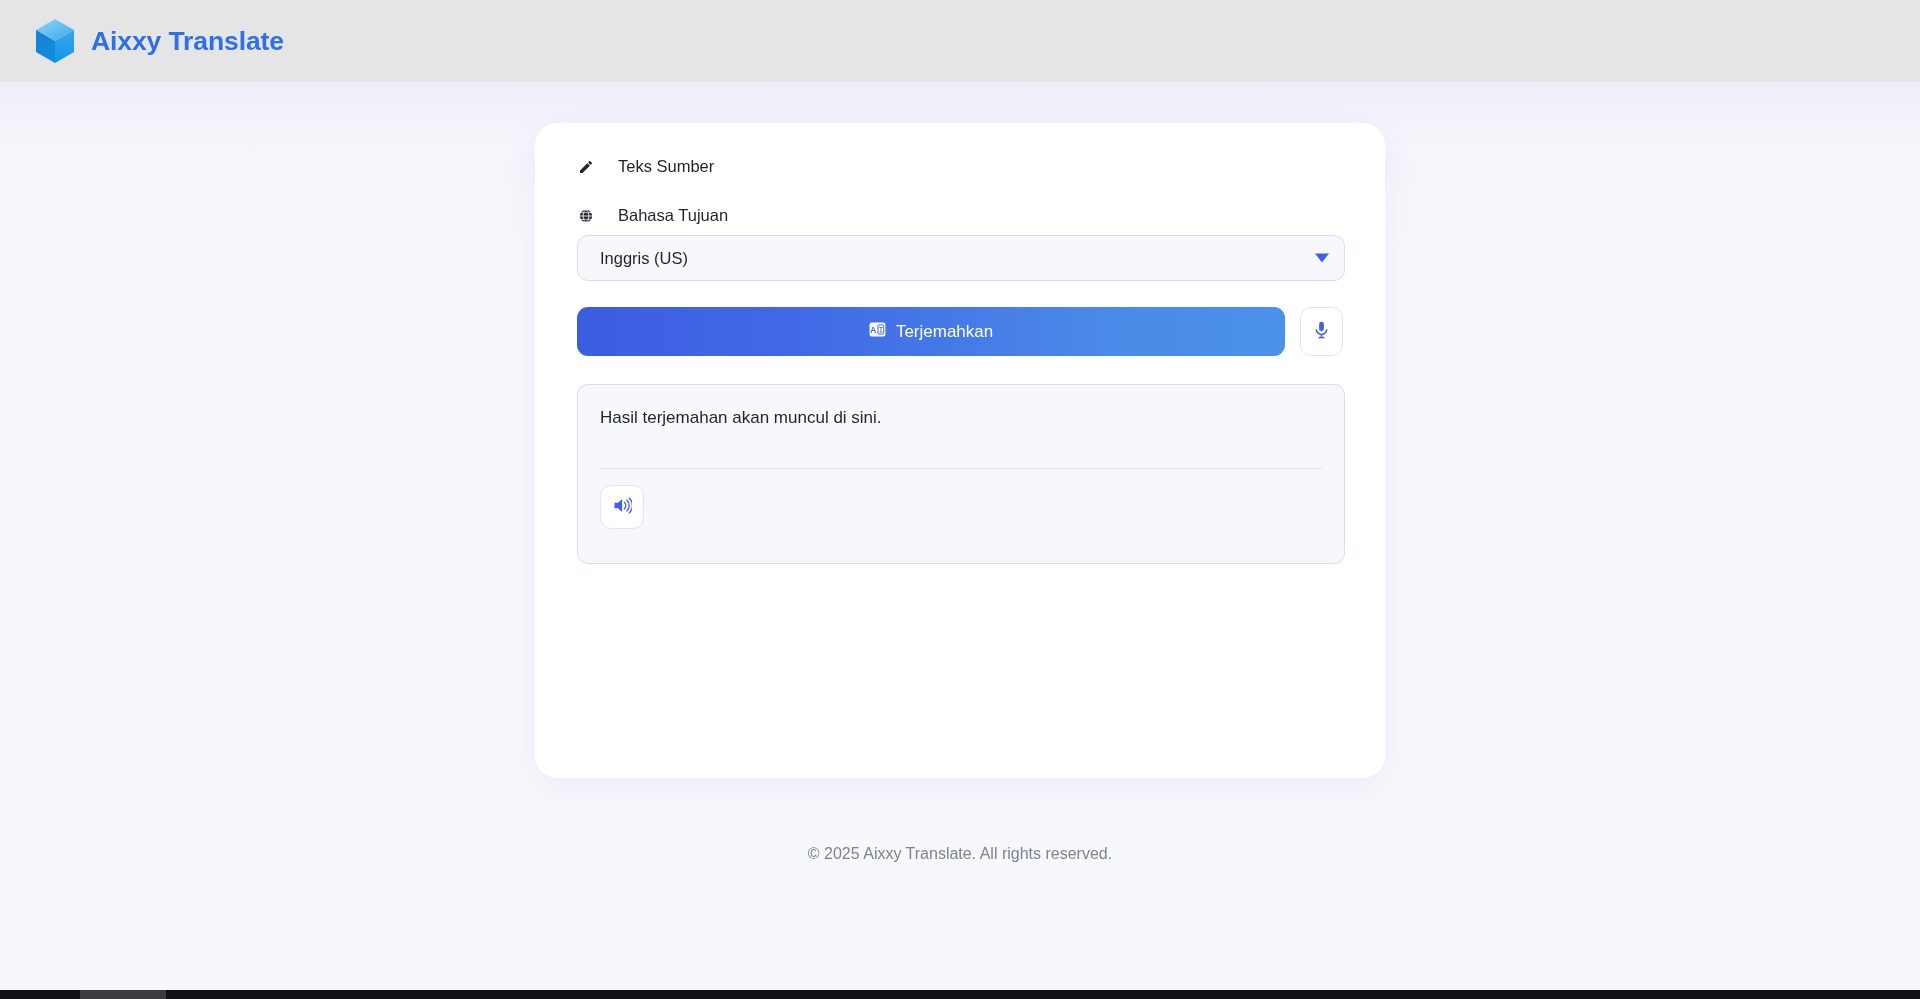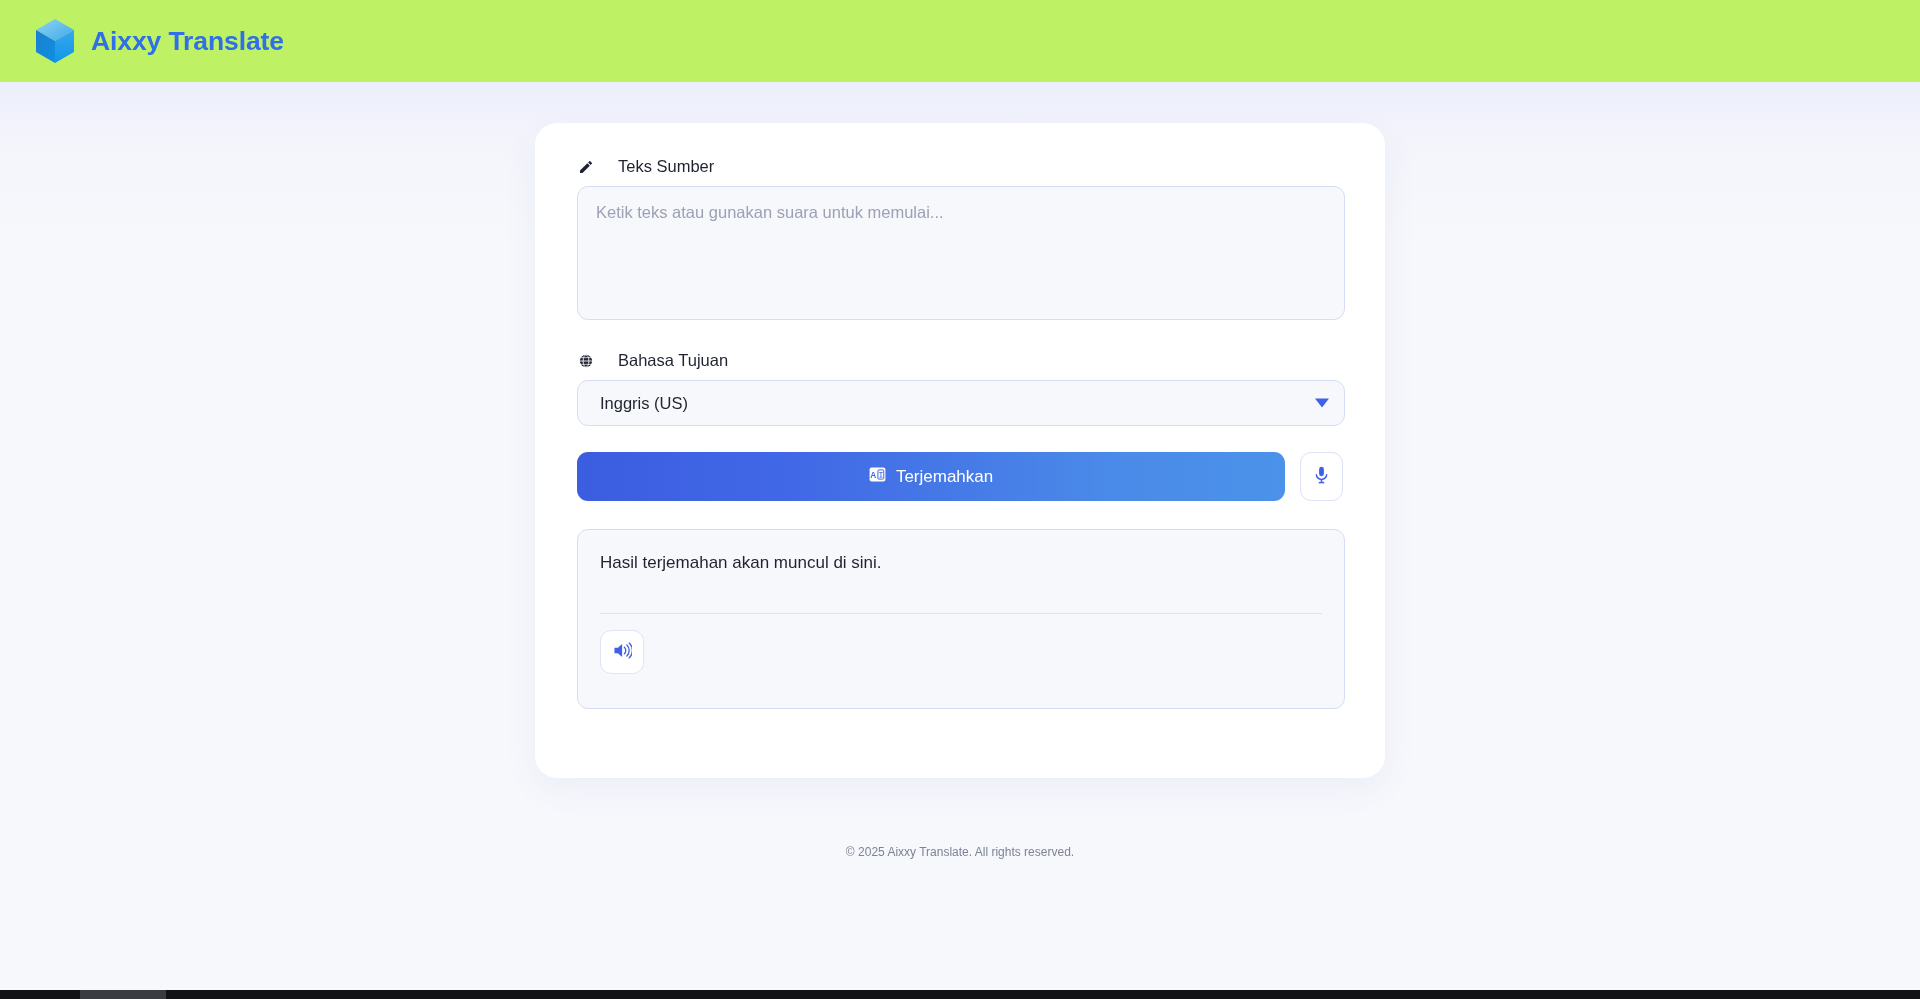--- a/index.html
+++ b/index.html
@@ -22,21 +22,21 @@
     width: 1920px; height: 917px;
     background:
       linear-gradient(180deg, #eceefb 0%, #f4f5fb 55px, #f7f8fc 160px, #f7f8fc 100%);
   }
 
   
   .header {
     position: absolute;
     left: 0; top: 0;
     width: 1920px; height: 82px;
-    background: #bef264;
+    background: #e5e5e5;
     display: flex;
     z-index: 5;
   }
   .brand {
     display: flex;
     align-items: center;
     margin-left: 33px;
     gap: 14px;
   }
   .logo-cube { width: 44px; height: 48px; display: block; }
@@ -203,21 +203,21 @@
     justify-content: center;
     cursor: pointer;
   }
 
   
   .footer {
     position: absolute;
     left: 0; top: 845px;
     width: 1920px;
     text-align: center;
-    font-size: 12px;
+    font-size: 16px;
     color: #7c8396;
     z-index: 4;
   }
 
   
   .bottom-strip {
     position: absolute;
     left: 0; bottom: 0;
     width: 1920px; height: 9px;
     background: #111216;
@@ -266,21 +266,20 @@
   <div class="card-inner">
 
     <div class="field-label">
       <span class="icon-slot">
         <svg width="16" height="16" viewBox="0 0 24 24" xmlns="http://www.w3.org/2000/svg">
           <path d="M3 17.25V21h3.75L17.81 9.94l-3.75-3.75L3 17.25zM20.71 7.04a1 1 0 000-1.41l-2.34-2.34a1 1 0 00-1.41 0l-1.83 1.83 3.75 3.75 1.83-1.83z" fill="#1f2430"></path>
         </svg>
       </span>
       <span>Teks Sumber</span>
     </div>
-    <textarea class="source-area" placeholder="Ketik teks atau gunakan suara untuk memulai..." style=""></textarea>
 
     <div class="lang-row">
       <div class="field-label">
         <span class="icon-slot">
           <svg width="16" height="16" viewBox="0 0 24 24" xmlns="http://www.w3.org/2000/svg">
             <circle cx="12" cy="12" r="9.2" fill="#1f2430"></circle>
             <ellipse cx="12" cy="12" rx="4.3" ry="9.2" fill="none" stroke="#ffffff" stroke-width="1.3"></ellipse>
             <line x1="2.8" y1="12" x2="21.2" y2="12" stroke="#ffffff" stroke-width="1.3"></line>
             <path d="M4.4 7h15.2M4.4 17h15.2" stroke="#ffffff" stroke-width="1.1"></path>
           </svg>

